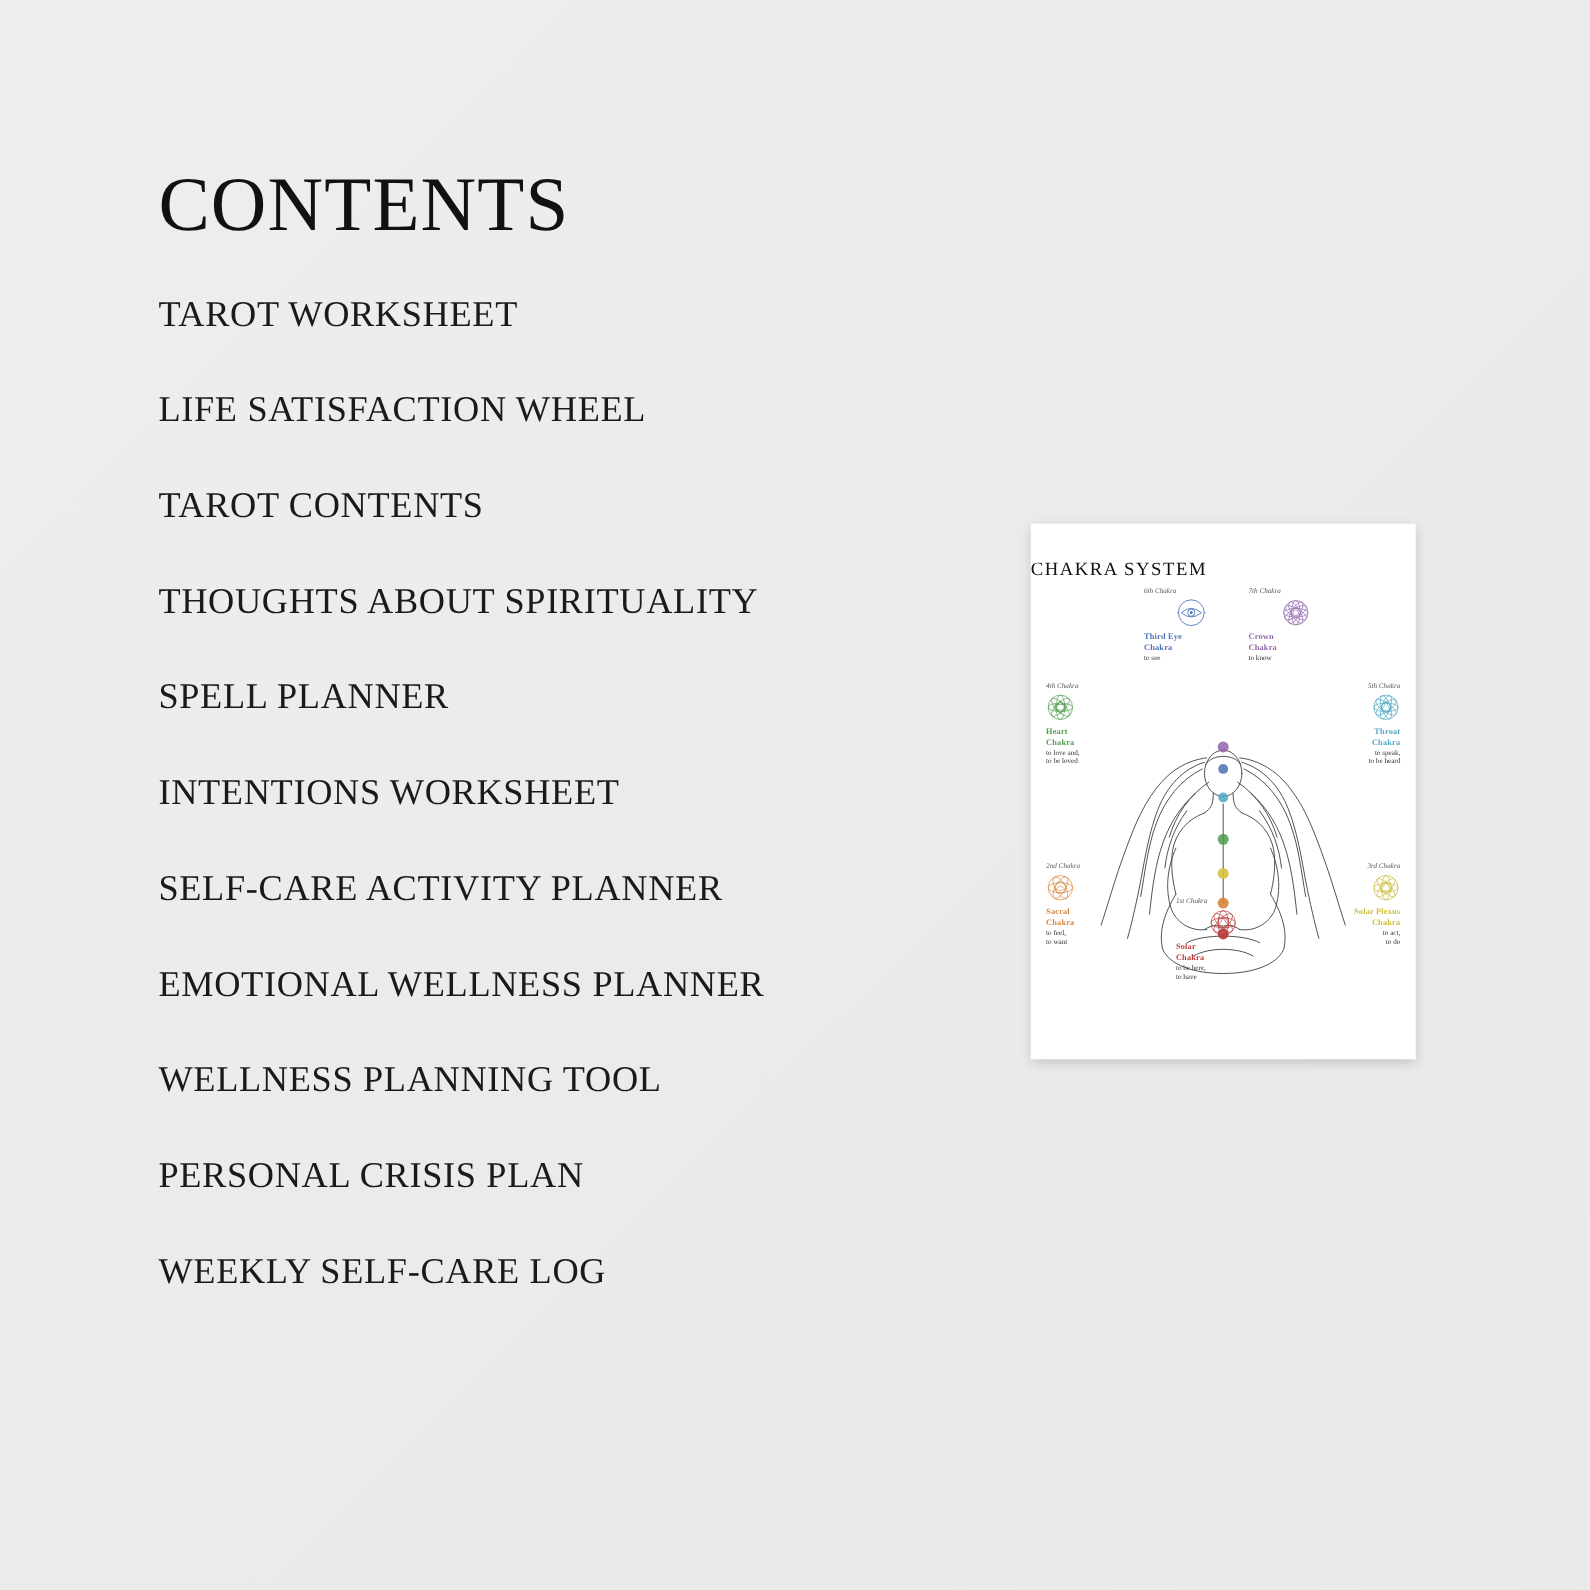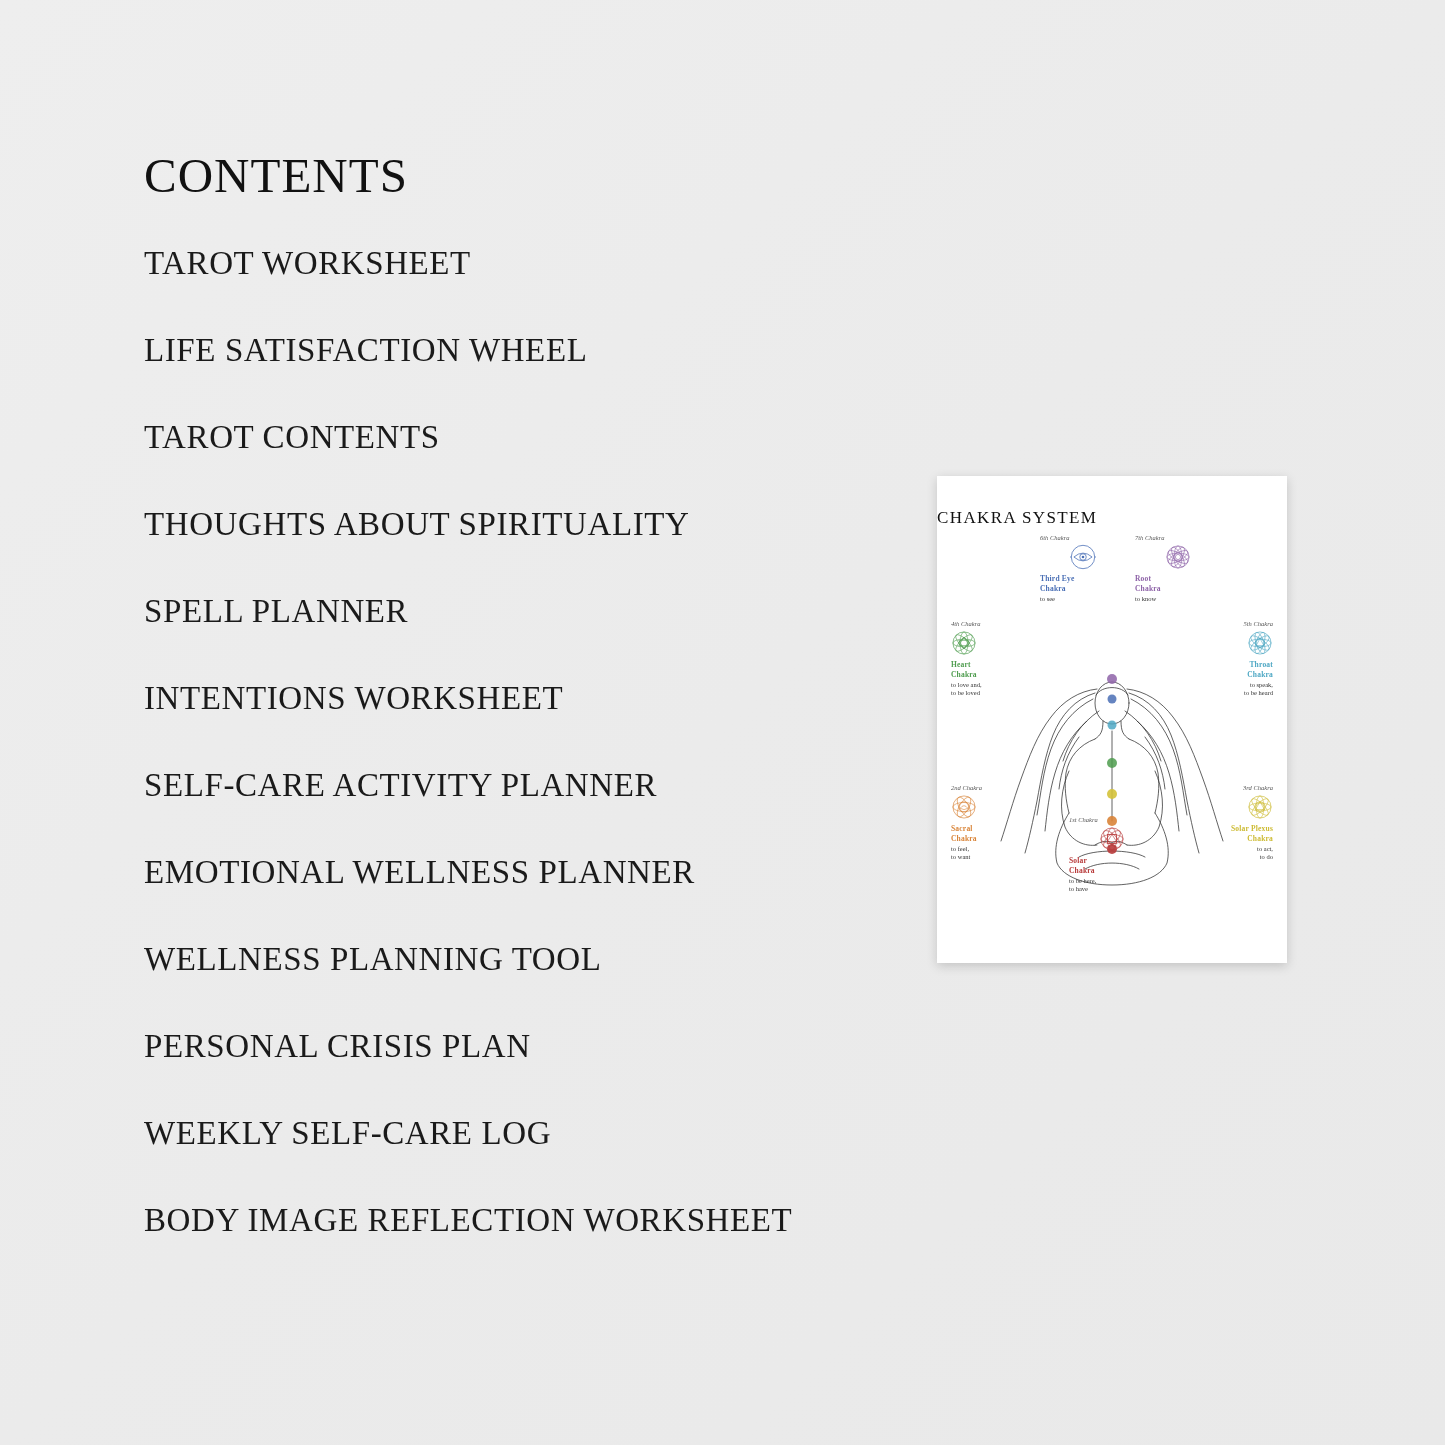--- a/index.html
+++ b/index.html
@@ -20,21 +20,21 @@
     background: linear-gradient(135deg, #eeeeee 0%, #ebebeb 50%, #e9e9e9 100%);
   }
   .contents-col {
     position: absolute;
     left: 144px;
     top: 150px;
     width: 740px;
   }
   .contents-title {
     font-family: "Liberation Serif", serif;
-    font-size: 49px;
+    font-size: 70px;
     letter-spacing: 1px;
     color: #111111;
     margin: 0 0 44px 0;
     font-weight: normal;
     line-height: 1.05;
   }
   .toc-list {
     list-style: none;
     margin: 0;
     padding: 0;
@@ -132,21 +132,20 @@
       <li class="toc-item">LIFE SATISFACTION WHEEL</li>
       <li class="toc-item">TAROT CONTENTS</li>
       <li class="toc-item">THOUGHTS ABOUT SPIRITUALITY</li>
       <li class="toc-item">SPELL PLANNER</li>
       <li class="toc-item">INTENTIONS WORKSHEET</li>
       <li class="toc-item">SELF-CARE ACTIVITY PLANNER</li>
       <li class="toc-item">EMOTIONAL WELLNESS PLANNER</li>
       <li class="toc-item">WELLNESS PLANNING TOOL</li>
       <li class="toc-item">PERSONAL CRISIS PLAN</li>
       <li class="toc-item">WEEKLY SELF-CARE LOG</li>
-      <li class="toc-item">BODY IMAGE REFLECTION WORKSHEET</li>
     </ul>
   </div>
 
   <div class="poster-wrap">
     <div class="poster">
       <div class="poster-title">CHAKRA SYSTEM</div>
 
       <svg class="figure" width="290" height="265" viewBox="0 0 290 265">
         <g fill="none" stroke="#3a3a3a" stroke-width="0.8" stroke-linecap="round">
 
@@ -216,21 +215,21 @@
           <g stroke="#8e63a8" stroke-width="0.9" fill="none">
             <ellipse cx="20" cy="20" rx="17" ry="6"></ellipse>
             <ellipse cx="20" cy="20" rx="17" ry="6" transform="rotate(30 20 20)"></ellipse>
             <ellipse cx="20" cy="20" rx="17" ry="6" transform="rotate(60 20 20)"></ellipse>
             <ellipse cx="20" cy="20" rx="17" ry="6" transform="rotate(90 20 20)"></ellipse>
             <ellipse cx="20" cy="20" rx="17" ry="6" transform="rotate(120 20 20)"></ellipse>
             <ellipse cx="20" cy="20" rx="17" ry="6" transform="rotate(150 20 20)"></ellipse>
           </g>
           <circle cx="20" cy="20" r="4" fill="none" stroke="#8e63a8" stroke-width="1"></circle>
         </svg>
-        <span class="nm" style="color:#8e63a8">Root</span>
+        <span class="nm" style="color:#8e63a8">Crown</span>
         <span class="nm" style="color:#8e63a8">Chakra</span>
         <span class="dsc">to know</span>
       </div>
 
       <div class="chakra-label lft" style="left:14px; top:144px;">
         <span class="ord">4th Chakra</span>
         <svg class="sym sym-lft" viewBox="0 0 40 40">
           <circle cx="20" cy="20" r="17" fill="none" stroke="#4e9c4e" stroke-width="1"></circle>
           <g stroke="#4e9c4e" stroke-width="0.9" fill="none">
             <ellipse cx="20" cy="20" rx="17" ry="6"></ellipse>

